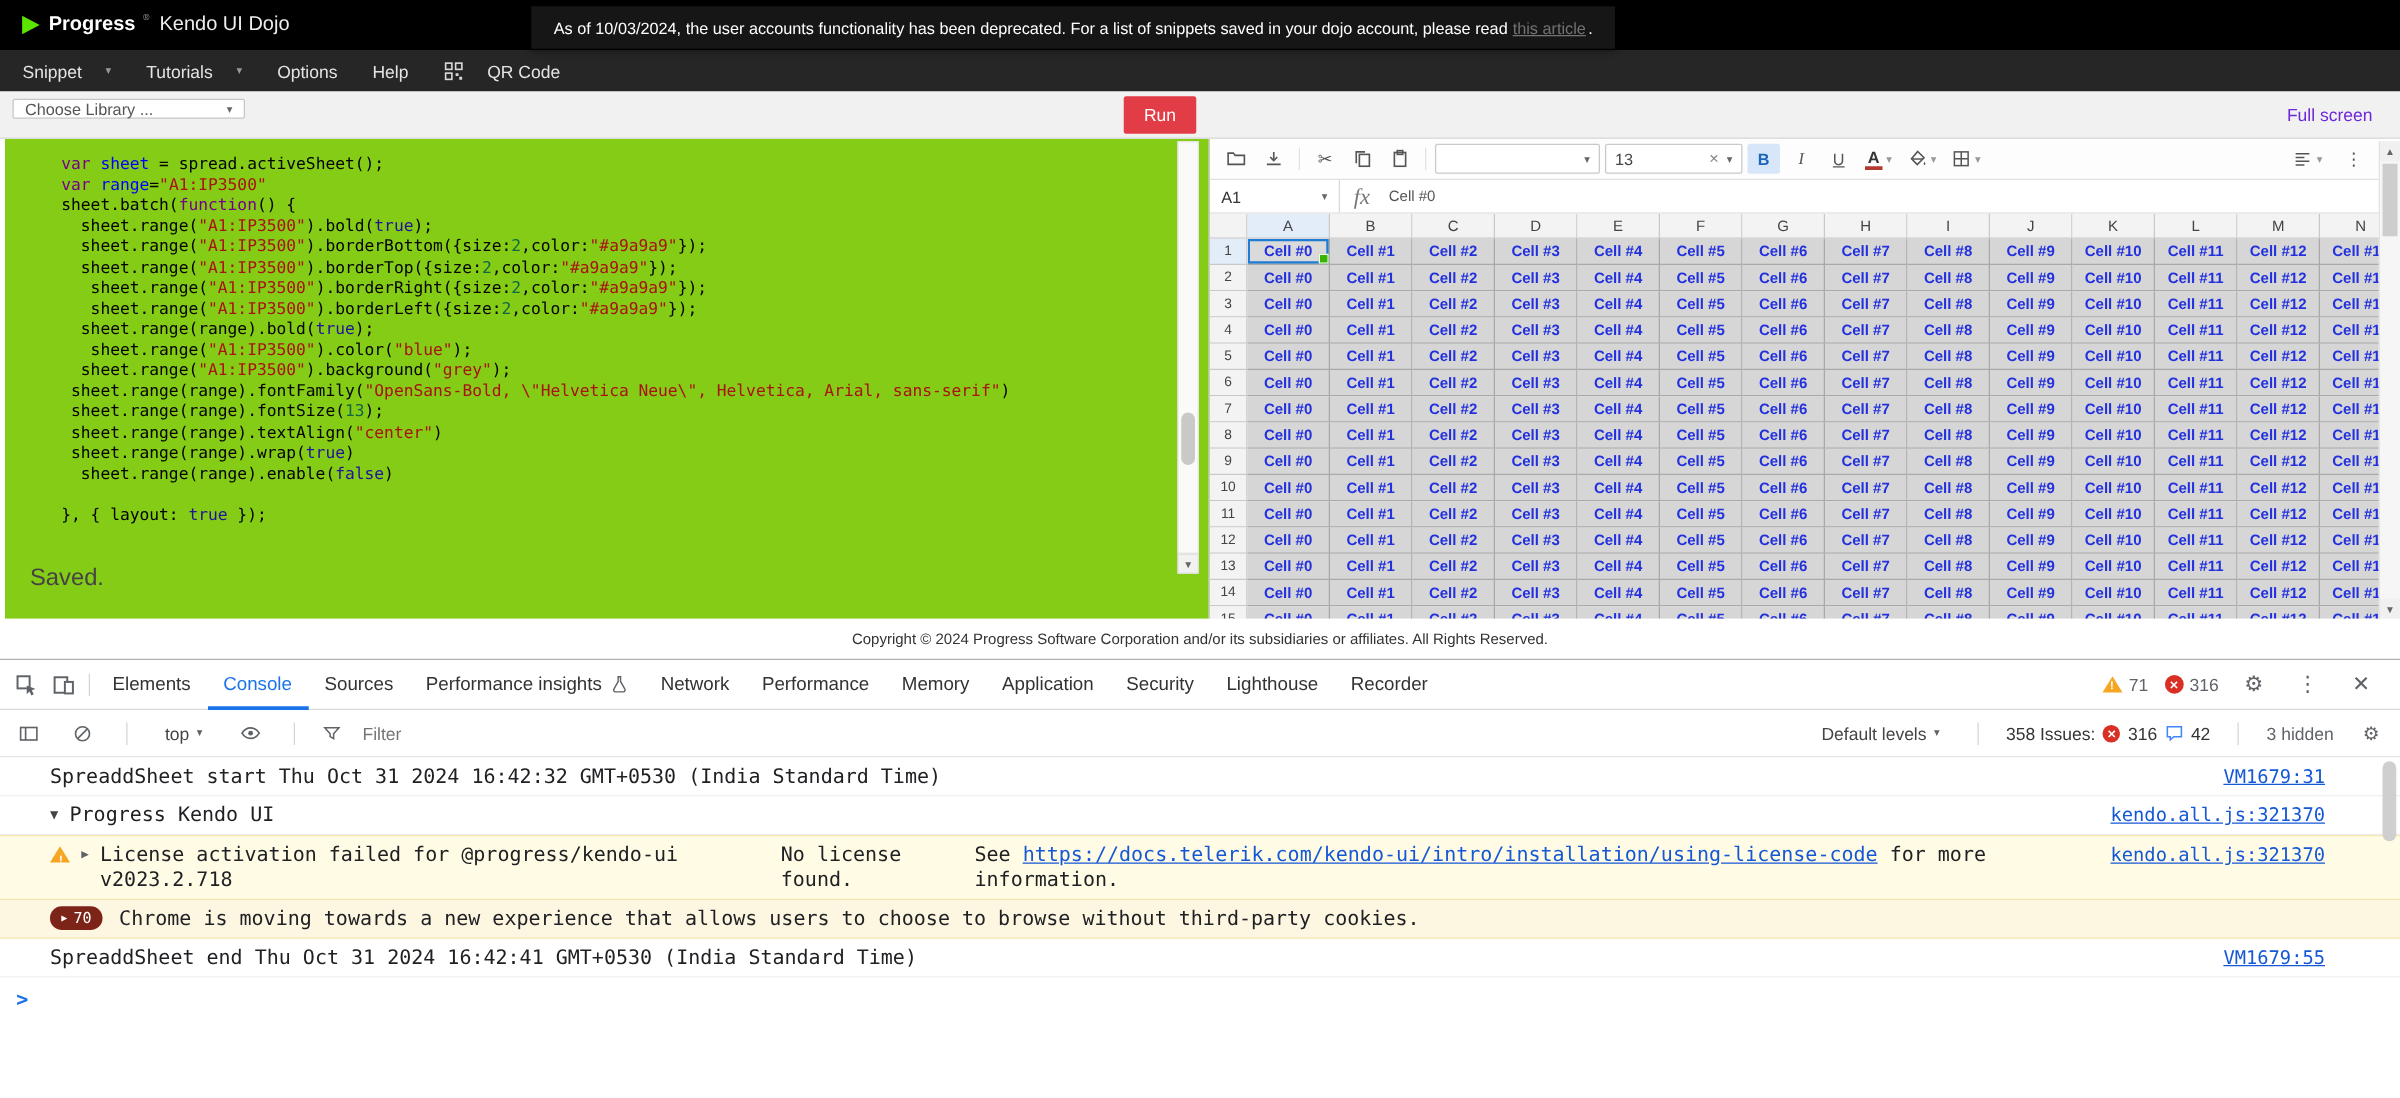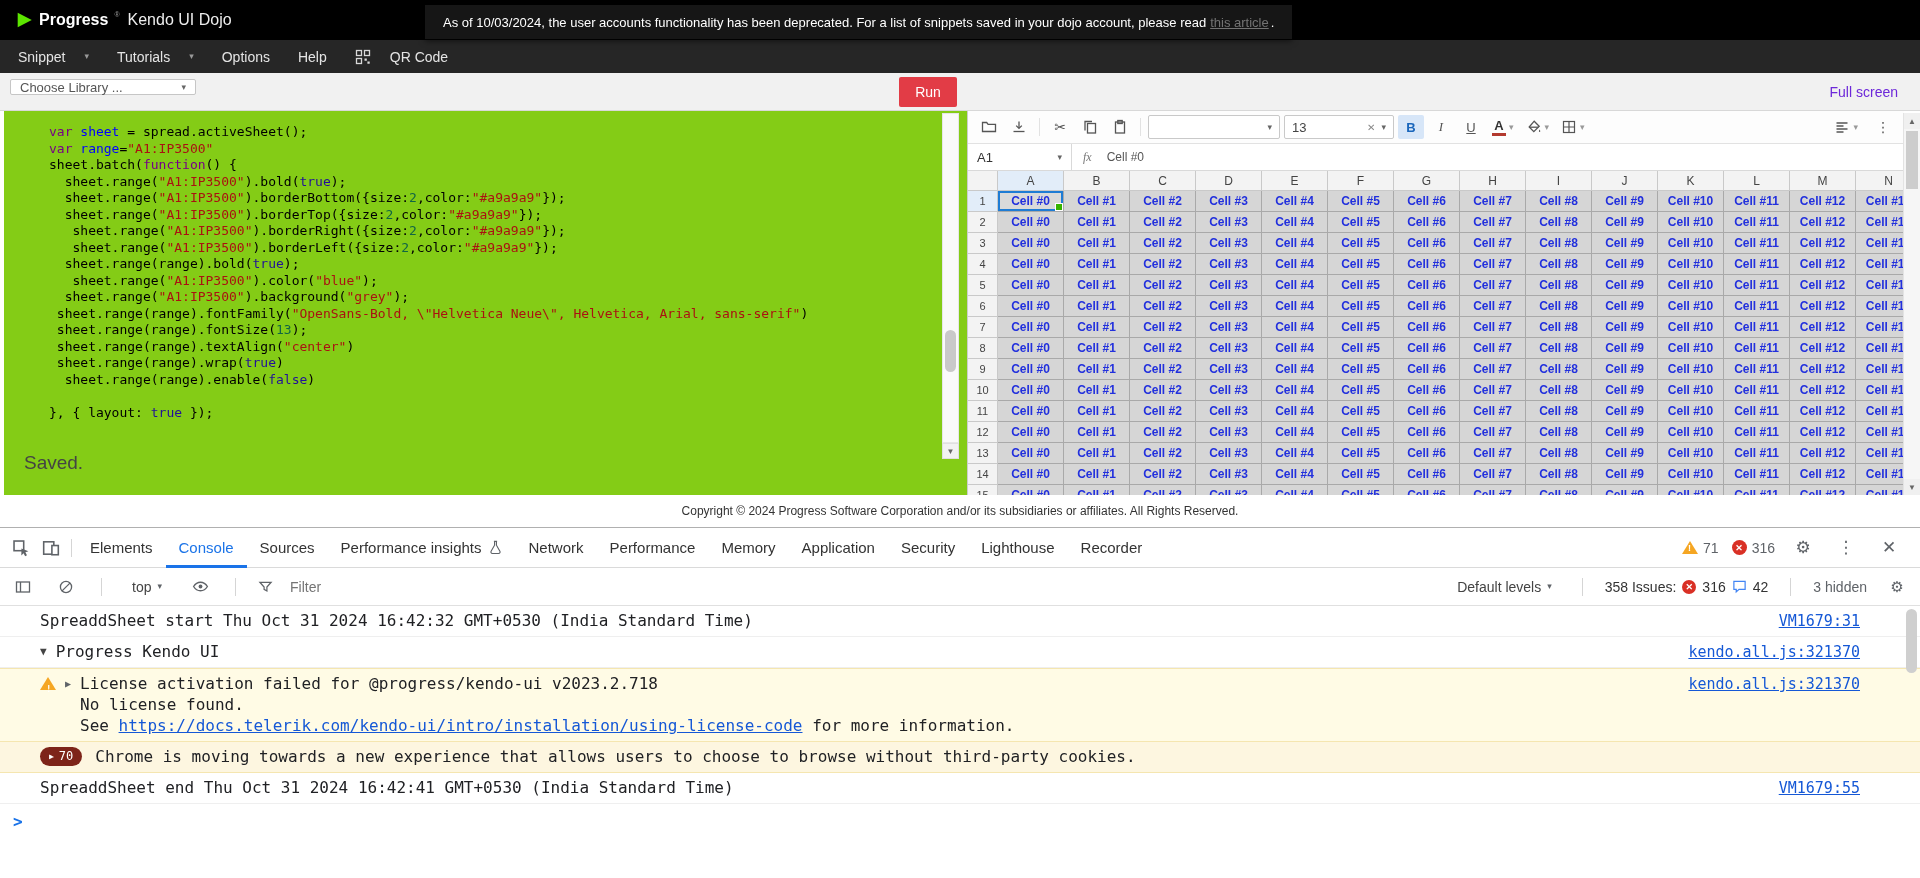--- a/index.html
+++ b/index.html
@@ -49,21 +49,21 @@
   .combo.ffam{width:132px;justify-content:flex-end}
   .combo.fsize{width:110px}
   .combo .x{font-size:10px;color:#888;margin-left:auto}
   .tbtn-dd{display:flex;align-items:center;gap:3px;padding:0 4px;height:24px;cursor:pointer;color:#555}
   .fcol{display:flex;flex-direction:column;align-items:center;line-height:1}
   .fcol .A{font-weight:bold;font-size:13px;color:#333}
   .fcol .cbar{width:14px;height:3px;background:#b33a2f;margin-top:1px}
   .rgrp{margin-left:auto;display:flex;align-items:center;gap:8px}
   .ss-formula{position:absolute;left:0;top:33px;width:936px;height:27px;border-bottom:1px solid #d9d9d9;display:flex;align-items:center;background:#fff}
   .namebox{width:104px;height:100%;border-right:1px solid #d9d9d9;display:flex;align-items:center;justify-content:space-between;padding:0 9px;font-size:13px;color:#333;cursor:pointer}
-  .fx{font-family:"Liberation Serif",serif;font-style:italic;font-size:12px;color:#777;padding:0 11px}
+  .fx{font-family:"Liberation Serif",serif;font-style:italic;font-size:18px;color:#777;padding:0 11px}
   .fvalue{font-size:12px;color:#555;padding-left:4px;cursor:text;flex:1}
   .ss-gridwrap{position:absolute;left:0;top:60px;width:936px;height:324px;overflow:hidden;background:#fff}
   .ss-cols{display:flex}
   .ss-corner{width:30px;height:20px;background:#f3f3f3;border-right:1px solid #c9c9c9;border-bottom:1px solid #c9c9c9;flex:none;cursor:pointer}
   .ss-colhead{width:66px;height:20px;background:#f3f3f3;border-right:1px solid #c9c9c9;border-bottom:1px solid #c9c9c9;font-size:12px;color:#444;display:flex;align-items:center;justify-content:center;flex:none;cursor:pointer}
   .ss-row{display:flex;height:21px}
   .ss-rowhead{width:30px;background:#f3f3f3;border-right:1px solid #c9c9c9;border-bottom:1px solid #c9c9c9;font-size:11px;color:#444;display:flex;align-items:center;justify-content:center;flex:none;cursor:pointer}
   .ss-cell{width:66px;background:#d6d6d6;border-right:1px solid #a9a9a9;border-bottom:1px solid #a9a9a9;color:#2230dd;font-weight:bold;font-size:12px;display:flex;align-items:center;justify-content:center;flex:none;overflow:hidden;white-space:nowrap;cursor:cell}
   .ss-hl{background:#e2edf9}
   .ss-selected{position:relative;box-shadow:inset 0 0 0 2px #1f7cd4;background:#dadada}
@@ -96,21 +96,21 @@
   .issues{display:flex;align-items:center;gap:6px;font-size:14px;color:#333;cursor:pointer;white-space:nowrap}
   .err-circ.sm2{width:14px;height:14px}
   .hidden-count{color:#5f6368;font-size:14px;white-space:nowrap}
   .dt-msgs{position:relative;height:272px;font-family:"DejaVu Sans Mono",monospace;font-size:16px;color:#202124;overflow:hidden;background:#fff}
   .msg{display:flex;align-items:flex-start;padding:5px 60px 5px 40px;border-bottom:1px solid #efefef;line-height:20px}
   .msg-text{white-space:pre-wrap}
   .msg-src{margin-left:auto;color:#1558d6;text-decoration:underline;font-size:15px;white-space:nowrap;cursor:pointer;padding-left:30px}
   .tri{color:#444;font-size:11px;margin-right:9px;cursor:pointer;line-height:20px}
   .toggle{color:#5f6368;font-size:10px;margin:0 9px;line-height:20px;cursor:pointer}
   .msg-warn{background:#fffbe5;border-top:1px solid #f5e6b0;border-bottom:1px solid #f5e6b0}
-  .msg-warn .content{display:flex;flex-direction:column;gap:1px}
+  .msg-warn .content{display:flex;flex-direction:row;gap:1px}
   .msg-warn a{color:#1558d6;text-decoration:underline;cursor:pointer}
   .msg-warn .tri-warn{margin-top:3px}
   .msg-cnt{background:#fdf6e0;border-bottom:1px solid #f5e6b0}
   .pill{display:inline-flex;align-items:center;gap:5px;background:#7d2419;color:#fff;border-radius:10px;padding:1px 9px;font-size:12px;margin-right:13px;cursor:pointer;flex:none;line-height:17px}
   .pill .ptri{font-size:8px}
   .console-prompt{padding:8px 0 0 13px;color:#1a73e8;font-size:16px;font-weight:bold;cursor:text}
   .dt-scrollbar{position:absolute;right:3px;top:3px;bottom:3px;width:11px}
   .dt-thumb{position:absolute;top:0;right:0;width:11px;height:64px;background:#cfcfcf;border-radius:6px;cursor:grab}
   svg{display:block}
 </style>

